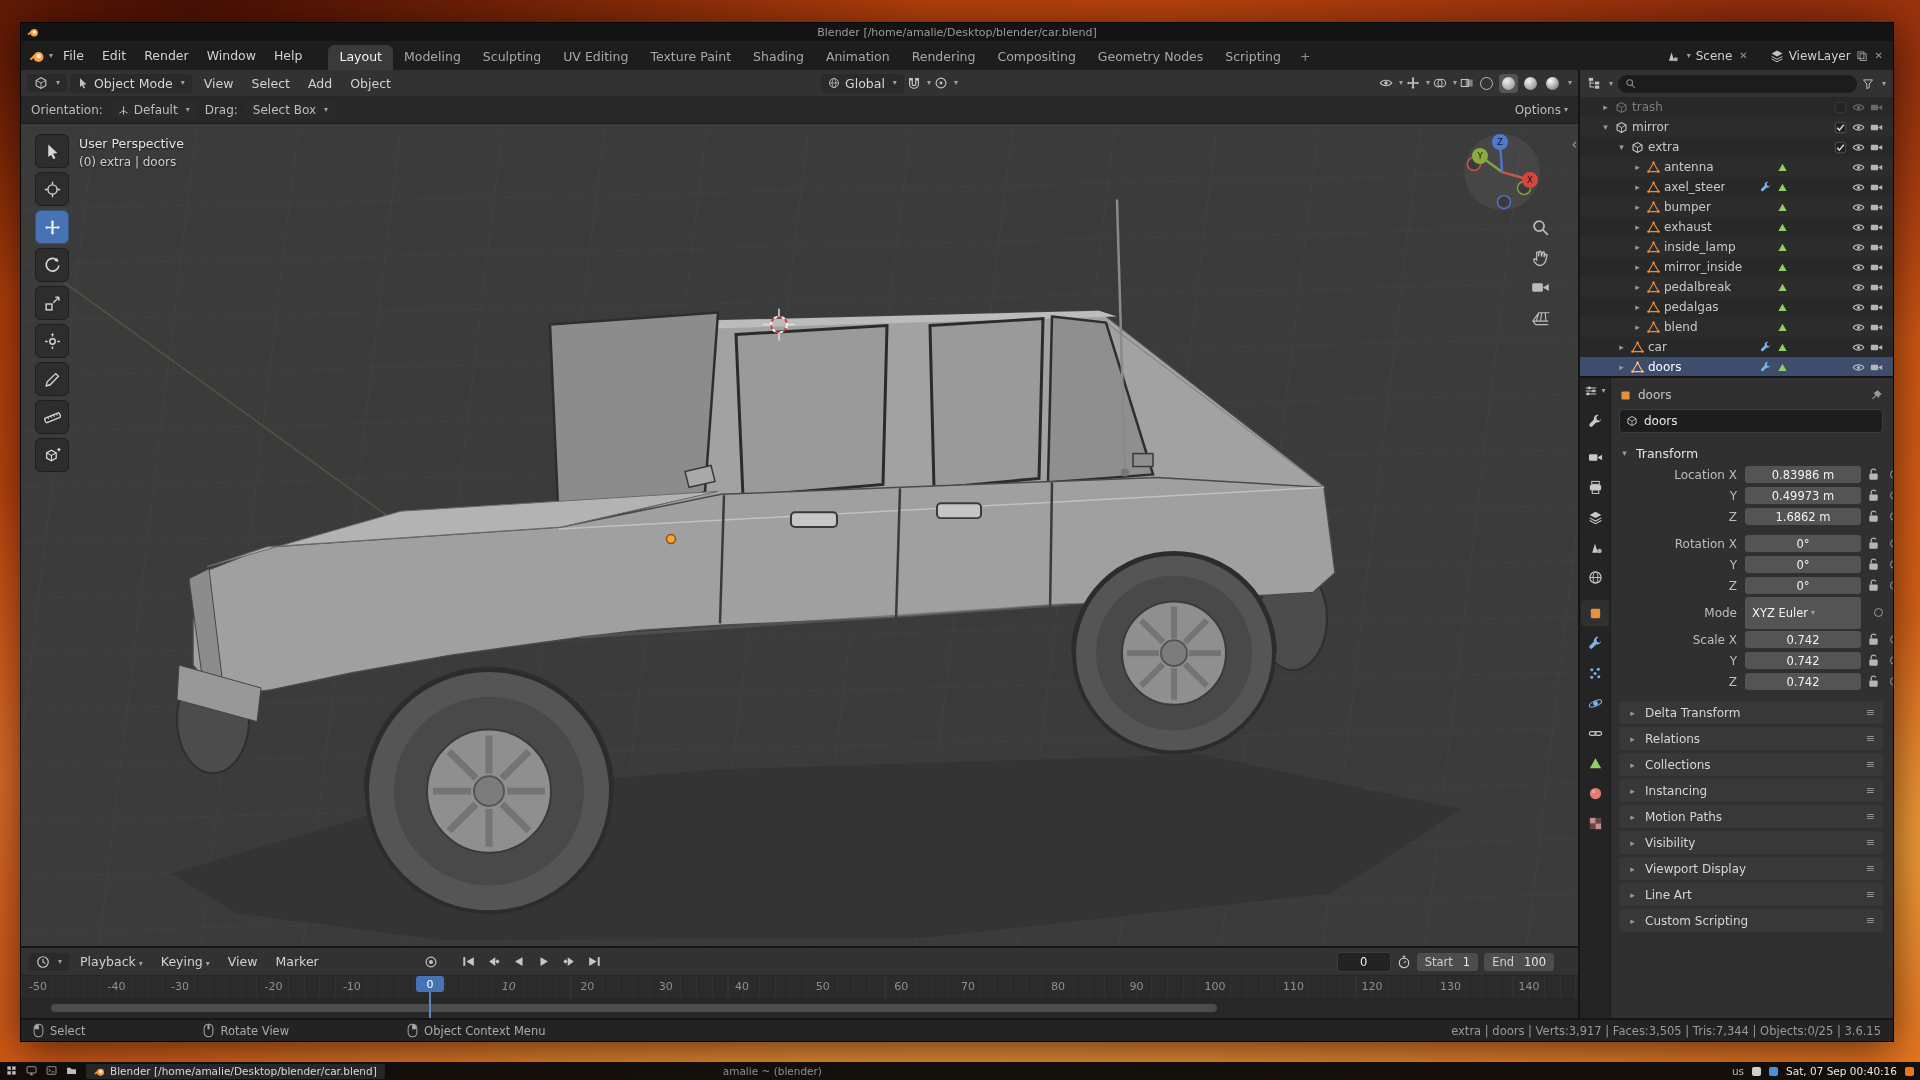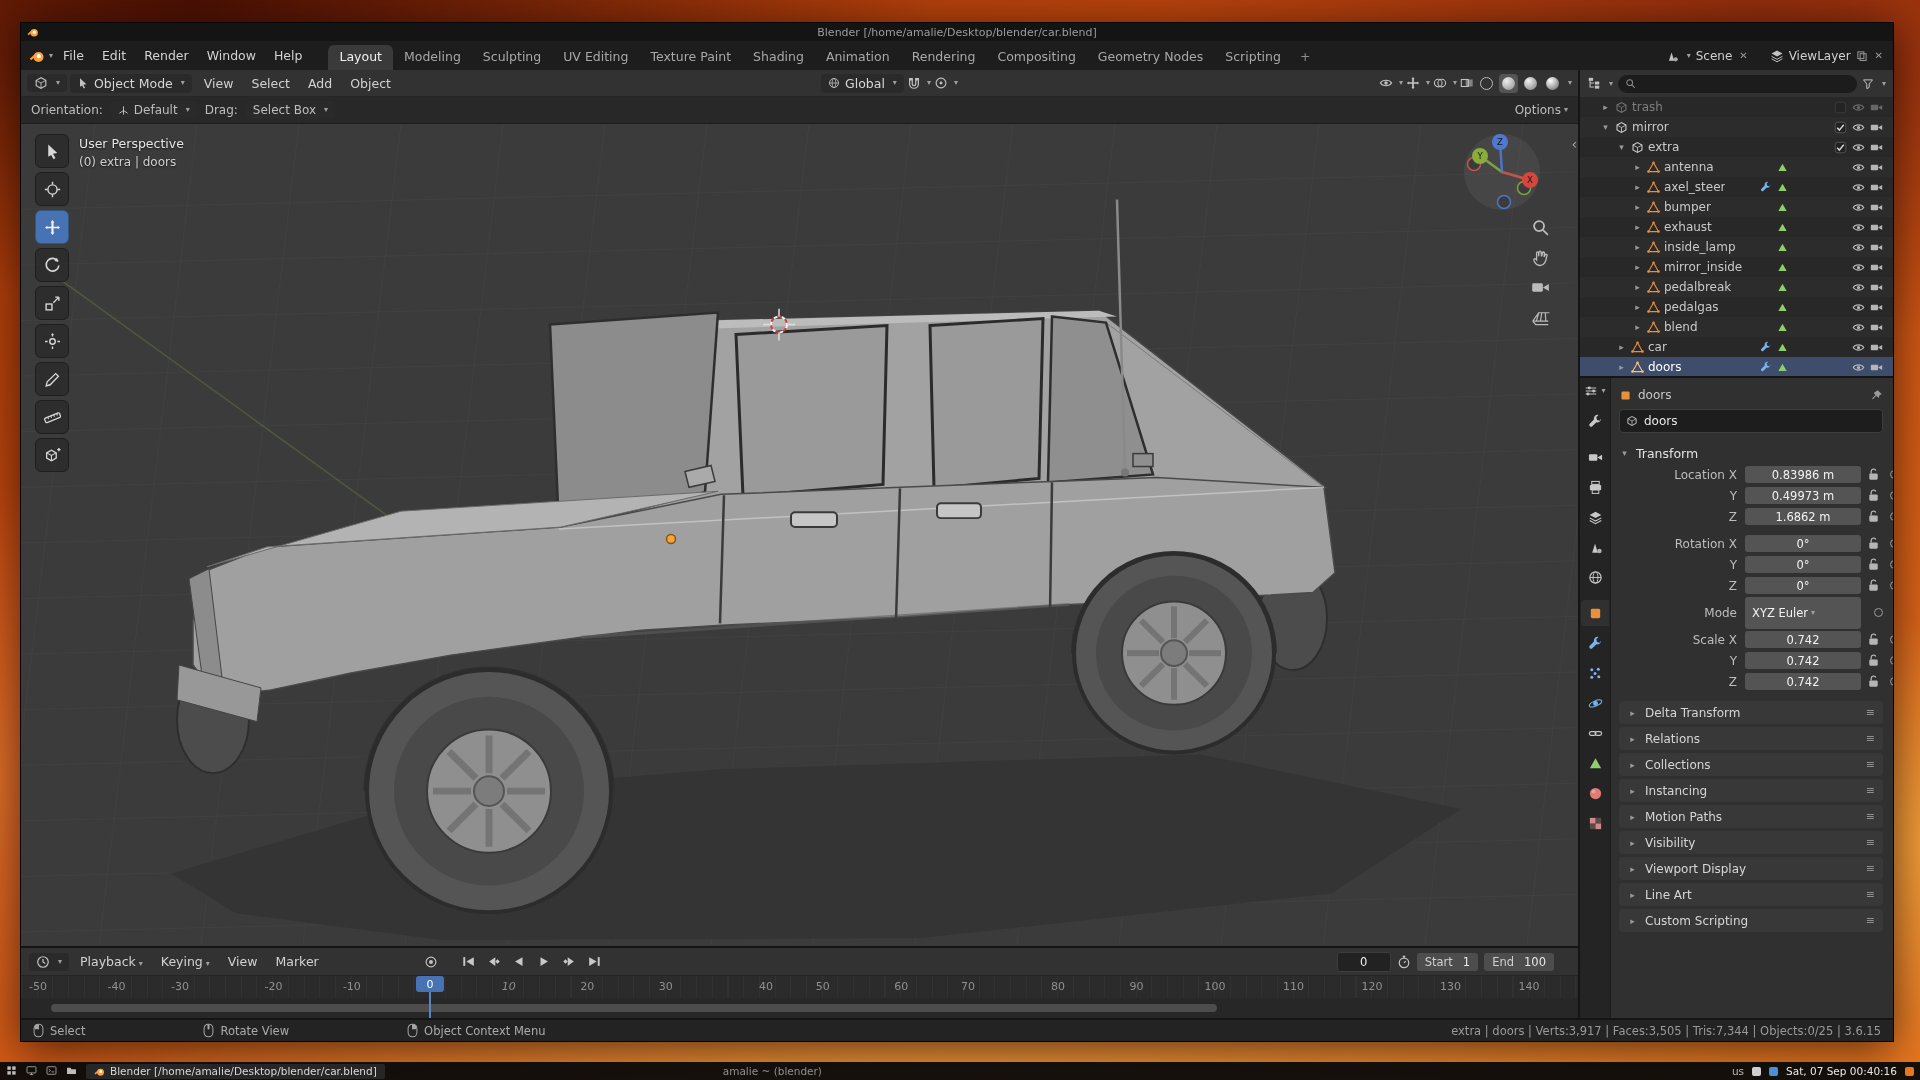--- a/index.html
+++ b/index.html
@@ -652,21 +652,21 @@
           <div id="tl-ruler" class="tl-ruler">
               <span class="tick" style="left: 17px;">-50</span>
               <span class="tick" style="left: 95.47px;">-40</span>
               <span class="tick" style="left: 159px;">-30</span>
               <span class="tick" style="left: 252.41px;">-20</span>
               <span class="tick" style="left: 330.88px;">-10</span>
               <span class="tick" style="left: 409.35px;">0</span>
               <span class="tick" style="left: 487.82px; font-style: italic;">10</span>
               <span class="tick" style="left: 566.29px;">20</span>
               <span class="tick" style="left: 644.76px;">30</span>
-              <span class="tick" style="left: 745px;">40</span>
+              <span class="tick" style="left: 721px;">40</span>
               <span class="tick" style="left: 801.7px;">50</span>
               <span class="tick" style="left: 880.17px;">60</span>
               <span class="tick" style="left: 947px;">70</span>
               <span class="tick" style="left: 1037.11px;">80</span>
               <span class="tick" style="left: 1115.58px;">90</span>
               <span class="tick" style="left: 1194.05px;">100</span>
               <span class="tick" style="left: 1272.52px;">110</span>
               <span class="tick" style="left: 1350.99px;">120</span>
               <span class="tick" style="left: 1429.46px;">130</span>
               <span class="tick" style="left: 1507.93px;">140</span>

